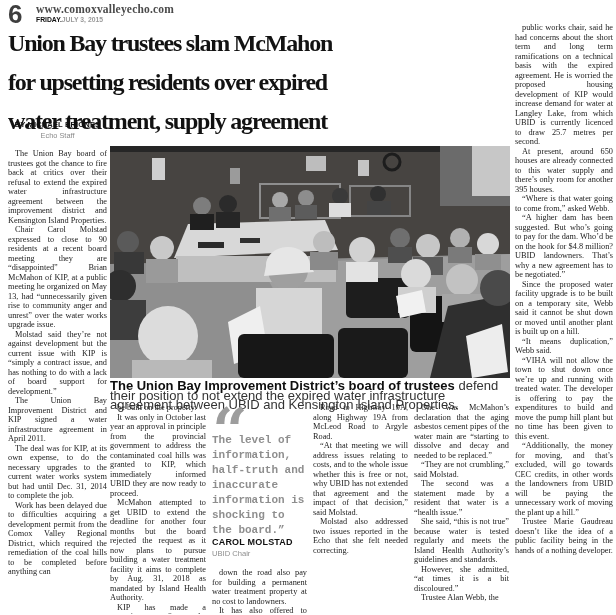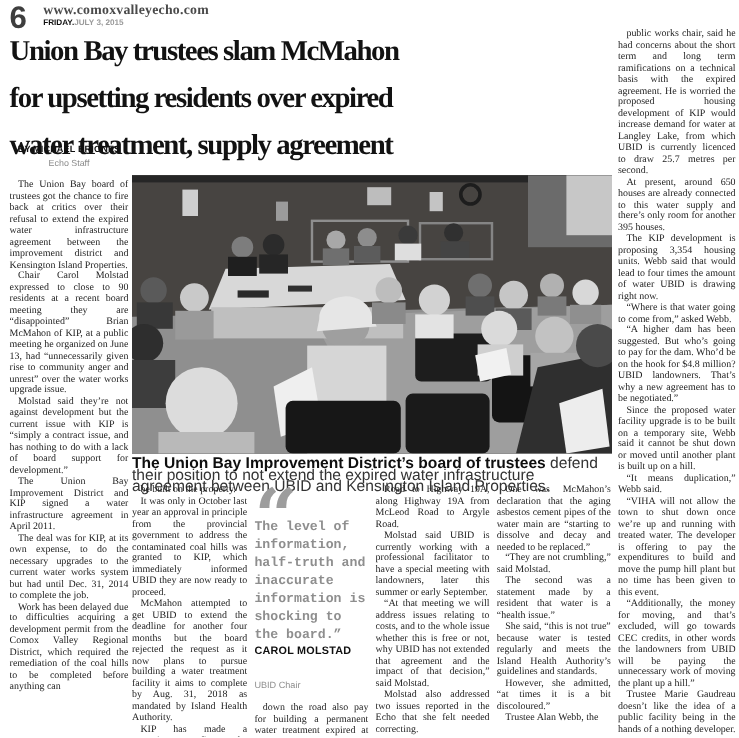--- a/index.html
+++ b/index.html
@@ -54,21 +54,21 @@
   .caption .lead{font-weight:bold;color:#0e0e0e;}
   
   .pullquote{font-family:"Liberation Sans",sans-serif;text-align:left;margin-bottom:10px;}
   .qmark{
     display:block;height:30px;overflow:hidden;color:#9d9d9d;
     font-family:"DejaVu Serif","Liberation Serif",serif;font-size:62px;line-height:56px;
     font-weight:bold;letter-spacing:-4px;
   }
   .qtext{font-weight:bold;font-size:11px;line-height:15px;color:#8e8e8e;margin:4px 0 10px 0;text-indent:0;font-family:Liberation Mono, monospace;}
   .qattr{font-weight:bold;font-size:9px;color:#101010;letter-spacing:0.2px;}
-  .qrole{font-size:7.6px;color:#8e8e8e;margin-top:18px;}
+  .qrole{font-size:7.6px;color:#8e8e8e;margin-top:1px;}
   .pullquote p{text-indent:0;}
 </style>
 </head>
 <body>
 
 <div class="page">
 
   <div class="hdr">
     <div class="pgnum">6</div>
     <div class="masthead">
@@ -85,21 +85,21 @@
       <p>water treatment, supply agreement</p>
     </h1>
 
   <div class="col col-1">
     <div class="byline">
       <div class="name">BY MICHAEL BRIONES</div>
       <div class="role">Echo Staff</div>
     </div>
     <div>
         <p>The Union Bay board of trustees got the chance to fire back at critics over their refusal to extend the expired water infrastructure agreement between the improvement district and Kensington Island Properties.</p>
-        <p>Chair Carol Molstad expressed to close to 90 residents at a recent board meeting they are “disappointed” Brian McMahon of KIP, at a public meeting he organized on June 13, had “unnecessarily given rise to community anger and unrest” over the water works upgrade issue.</p>
+        <p>Chair Carol Molstad expressed to close to 90 residents at a recent board meeting they are “disappointed” Brian McMahon of KIP, at a public meeting he organized on May 13, had “unnecessarily given rise to community anger and unrest” over the water works upgrade issue.</p>
         <p>Molstad said they’re not against development but the current issue with KIP is “simply a contract issue, and has nothing to do with a lack of board support for development.”</p>
         <p>The Union Bay Improvement District and KIP signed a water infrastructure agreement in April 2011.</p>
         <p>The deal was for KIP, at its own expense, to do the necessary upgrades to the current water works system but had until Dec. 31, 2014 to complete the job.</p>
         <p>Work has been delayed due to difficulties acquiring a development permit from the Comox Valley Regional District, which required the remediation of the coal hills to be completed before anything can</p>
       </div>
   </div>
 
   <figure class="photo">
     <svg viewBox="0 0 400 232" preserveAspectRatio="none">
 
@@ -197,50 +197,48 @@
   </div>
 
   <div class="col col-3">
     <div class="pullquote">
       <span class="qmark">“</span>
       <p class="qtext">The level of information, half-truth and inaccurate information is shocking to the board.”</p>
       <div class="qattr">CAROL MOLSTAD</div>
       <div class="qrole">UBID Chair</div>
     </div>
     <div>
-        <p>down the road also pay for building a permanent water treatment expired at no cost to landowners.</p>
+        <p>down the road also pay for building a permanent water treatment property at no cost to landowners.</p>
         <p>It has also offered to replace aging water main pipes down McLeod</p>
       </div>
   </div>
 
   <div class="col col-4">
     <div>
         <p>Road to Highway 19A, along Highway 19A from McLeod Road to Argyle Road.</p>
-        <p>Molstad said UBID is currently working with a professional facilitator to have a special meeting with landowners, later this summer or early September.</p>
         <p>“At that meeting we will address issues relating to costs, and to the whole issue whether this is free or not, why UBID has not extended that agreement and the impact of that decision,” said Molstad.</p>
         <p>Molstad also addressed two issues reported in the Echo that she felt needed correcting.</p>
       </div>
   </div>
 
   <div class="col col-5">
     <div>
         <p>One was McMahon’s declaration that the aging asbestos cement pipes of the water main are “starting to dissolve and decay and needed to be replaced.”</p>
         <p>“They are not crumbling,” said Molstad.</p>
         <p>The second was a statement made by a resident that water is a “health issue.”</p>
         <p>She said, “this is not true” because water is tested regularly and meets the Island Health Authority’s guidelines and standards.</p>
         <p>However, she admitted, “at times it is a bit discoloured.”</p>
         <p>Trustee Alan Webb, the</p>
       </div>
   </div>
 
   <div class="col col-6">
     <div>
         <p>public works chair, said he had concerns about the short term and long term ramifications on a technical basis with the expired agreement. He is worried the proposed housing development of KIP would increase demand for water at Langley Lake, from which UBID is currently licenced to draw 25.7 metres per second.</p>
         <p>At present, around 650 houses are already connected to this water supply and there’s only room for another 395 houses.</p>
-        <p>The KIP development is proposing 3,354 housing units. Webb said that would lead to four times the amount of water UBID is drawing right now.</p>
         <p>“Where is that water going to come from,” asked Webb.</p>
         <p>“A higher dam has been suggested. But who’s going to pay for the dam. Who’d be on the hook for $4.8 million? UBID landowners. That’s why a new agreement has to be negotiated.”</p>
         <p>Since the proposed water facility upgrade is to be built on a temporary site, Webb said it cannot be shut down or moved until another plant is built up on a hill.</p>
         <p>“It means duplication,” Webb said.</p>
         <p>“VIHA will not allow the town to shut down once we’re up and running with treated water. The developer is offering to pay the expenditures to build and move the pump hill plant but no time has been given to this event.</p>
         <p>“Additionally, the money for moving, and that’s excluded, will go towards CEC credits, in other words the landowners from UBID will be paying the unnecessary work of moving the plant up a hill.”</p>
         <p>Trustee Marie Gaudreau doesn’t like the idea of a public facility being in the hands of a nothing developer.</p>
       </div>
 
   </div>

